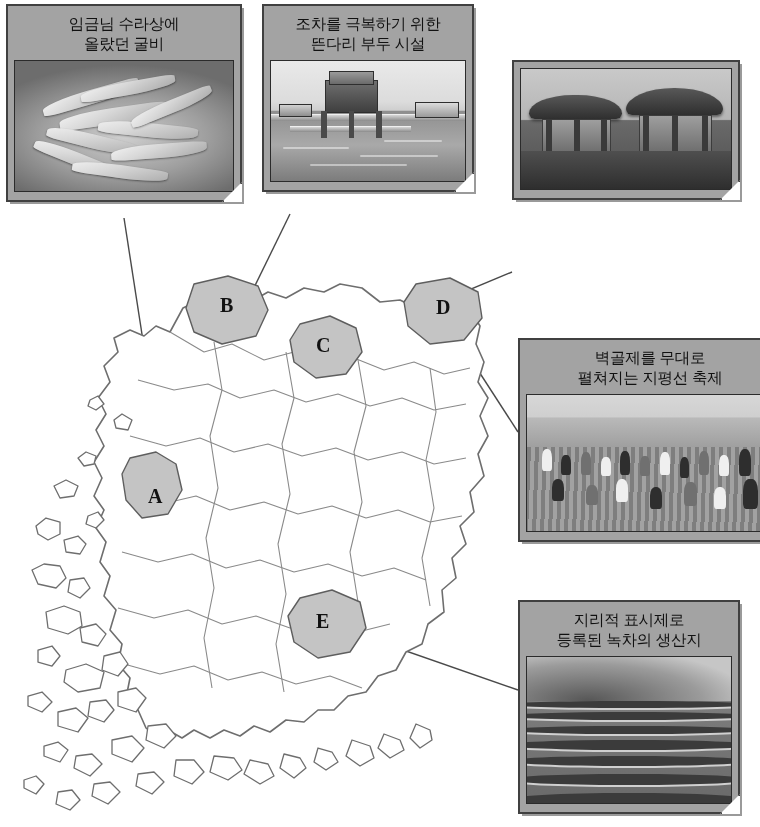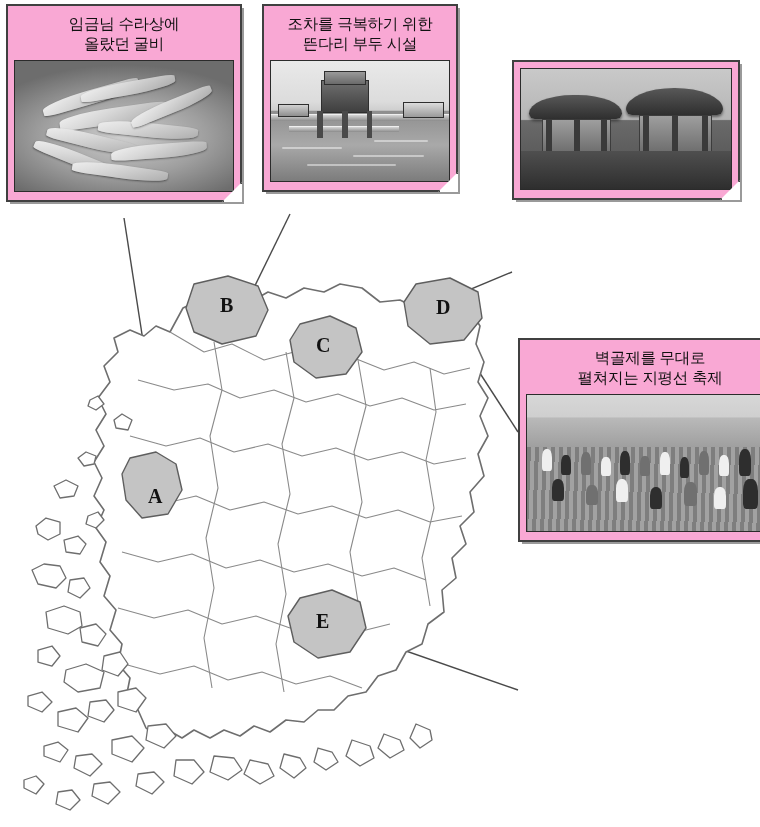--- a/index.html
+++ b/index.html
@@ -19,21 +19,21 @@
   #stage {
     position: absolute;
     left: 0; top: 0;
     width: 760px;
     height: 827px;
   }
 
   
   .card {
     position: absolute;
-    background: #f9a8d4;
+    background: #a3a3a3;
     border: 2px solid #404040;
     box-sizing: border-box;
     padding: 6px 6px 8px 6px;
     box-shadow: 3px 3px 0 -1px #9a9a9a;
   }
   .card .corner {
     position: absolute;
     right: -2px;
     bottom: -2px;
     width: 18px;
@@ -64,21 +64,21 @@
   }
   .photo .ph-inner {
     position: absolute;
     inset: 0;
     filter: grayscale(1);
   }
 
   
   #card-gulbi   { left: 6px;   top: 4px;   width: 236px; }
   #card-gulbi   .photo { height: 132px; }
-  #card-pier    { left: 262px; top: 4px;   width: 196px; }
+  #card-pier    { left: 262px; top: 4px;   width: 212px; }
   #card-pier    .photo { height: 122px; }
   #card-hanok   { left: 512px; top: 60px;  width: 228px; }
   #card-hanok   .photo { height: 122px; }
   #card-jipyeong{ left: 518px; top: 338px; width: 264px; }
   #card-jipyeong .photo { height: 138px; }
   #card-greentea{ left: 518px; top: 600px; width: 222px; }
   #card-greentea .photo { height: 148px; }
 
   
 
@@ -394,14 +394,31 @@
         <div class="person light" style="left:36%; top:62%; width:5%; height:17%;"></div>
         <div class="person" style="left:50%; top:68%; width:5%; height:16%;"></div>
         <div class="person mid" style="left:64%; top:64%; width:5%; height:18%;"></div>
         <div class="person light" style="left:76%; top:68%; width:5%; height:16%;"></div>
         <div class="person" style="left:88%; top:62%; width:6%; height:22%;"></div>
       </div>
     </div>
     <div class="corner"></div>
   </div>
 
+  <div class="card" id="card-greentea">
+    <div class="card-title">지리적 표시제로
+등록된 녹차의 생산지</div>
+    <div class="photo">
+      <div class="ph-inner ph-tea">
+        <div class="tea-hill"></div>
+        <div class="tea-row" style="top:30%; height:5%;"></div>
+        <div class="tea-row" style="top:38%; height:5.5%;"></div>
+        <div class="tea-row" style="top:47%; height:6%;"></div>
+        <div class="tea-row" style="top:57%; height:6.5%;"></div>
+        <div class="tea-row" style="top:68%; height:7%;"></div>
+        <div class="tea-row" style="top:80%; height:8%;"></div>
+        <div class="tea-row" style="top:93%; height:9%;"></div>
+      </div>
+    </div>
+    <div class="corner"></div>
+  </div>
 
 </div>
 
 </body></html>

